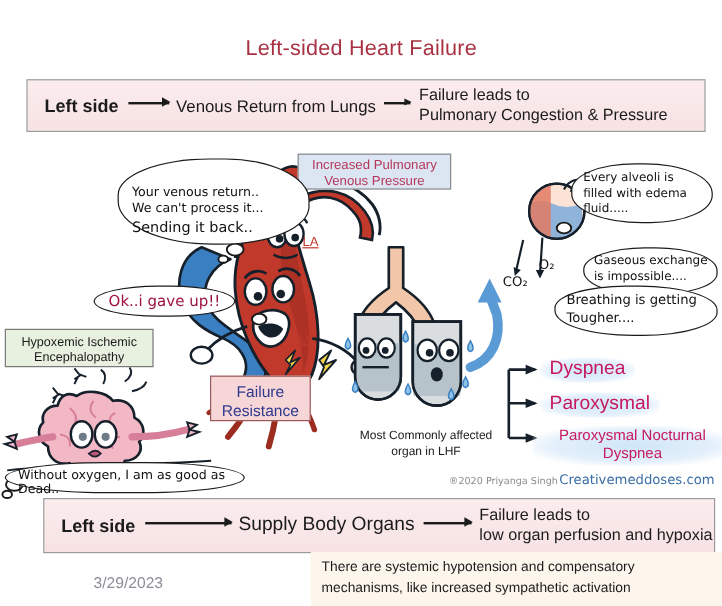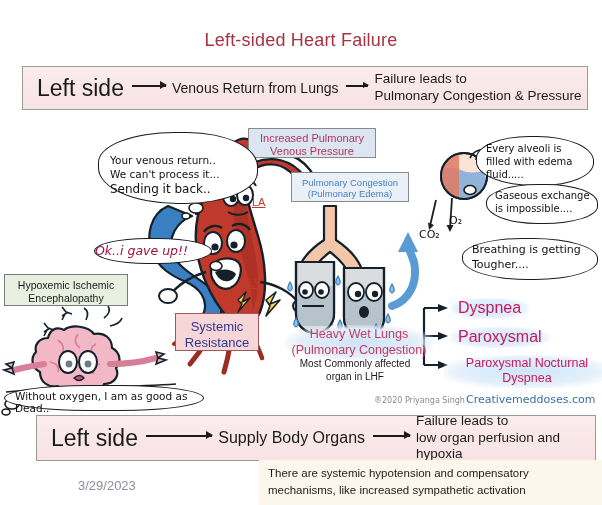--- a/index.html
+++ b/index.html
@@ -26,21 +26,21 @@
     background:linear-gradient(to bottom,#fbeced 0%,#f9e7e8 55%,#f7e2e4 100%);
     border:1px solid #9a9a9a;
     box-sizing:border-box;
   }
   #banner-top{left:22px;top:66px;width:566px;height:44px;}
   #banner-bottom{left:36px;top:415px;width:560px;height:46px;}
   .banner-row{
     display:flex;align-items:center;height:100%;
     padding-left:14px;box-sizing:border-box;
   }
-  .b-left{font-size:23px;color:#1b1b1b;white-space:nowrap;}
+  .b-left{font-size:15px;color:#1b1b1b;white-space:nowrap;font-weight:bold;}
   .b-mid{font-size:14px;color:#1b1b1b;white-space:nowrap;}
   .b-right{font-size:13.5px;color:#1b1b1b;line-height:1.25;}
   .arrow-long{
     display:inline-block;position:relative;height:2px;background:#1b1b1b;
     margin:0 6px 5px 8px;
   }
   .arrow-long::after{
     content:"";position:absolute;right:-1px;top:-3.5px;
     border-left:7px solid #1b1b1b;
     border-top:4px solid transparent;border-bottom:4px solid transparent;
@@ -108,31 +108,31 @@
     box-sizing:border-box;color:#111;
     font-family:"DejaVu Sans",sans-serif;
   }
   #bub-dude{
     left:98px;top:132px;width:160px;height:72px;
     border-radius:48% 44% 46% 50%/42% 48% 44% 50%;
     font-size:10.5px;line-height:1.32;padding:7px 9px 0 11px;
   }
   #bub-dude .big{font-size:12px;}
   #bub-ok{
-    left:94px;top:238px;width:118px;height:26px;
+    left:78px;top:238px;width:118px;height:26px;
     border-radius:50%/55%;
-    color:#9e1040;font-size:12.5px;padding-top:4px;font-style:italic;
+    color:#9e1040;font-size:12.5px;text-align:center;padding-top:4px;
   }
   #bub-alv{
     left:476px;top:136px;width:118px;height:50px;
     border-radius:45% 48% 44% 50%/44% 50% 46% 48%;
     font-size:10px;line-height:1.32;padding:5px 6px 0 9px;
   }
   #bub-gas{
-    left:486px;top:184px;width:112px;height:40px;
+    left:486px;top:206px;width:112px;height:40px;
     border-radius:46% 46% 48% 46%/46% 48% 44% 50%;
     font-size:10px;line-height:1.32;padding:4px 6px 0 8px;
   }
   #bub-breath{
     left:462px;top:238px;width:136px;height:42px;
     border-radius:44% 48% 46% 48%/44% 48% 46% 50%;
     font-size:11px;line-height:1.32;padding:4px 6px 0 9px;
   }
   #bub-dead{
     left:4px;top:385px;width:200px;height:26px;
@@ -382,39 +382,31 @@
         <span>low organ perfusion and hypoxia</span>
       </span>
     </div>
   </div>
 
   <div id="box-ipvp" class="abs labelbox">
     <span>Increased Pulmonary</span><br>
     <span>Venous Pressure</span>
   </div>
 
-  <div id="box-pulm-cong" class="abs labelbox">
-    <span>Pulmonary Congestion</span><br>
-    <span>(Pulmonary Edema)</span>
-  </div>
 
   <div id="box-hie" class="abs labelbox">
     <span>Hypoxemic Ischemic</span><br>
     <span>Encephalopathy</span>
   </div>
 
   <div id="box-sysres" class="abs labelbox">
-    <span>Systemic</span><br>
+    <span>Failure</span><br>
     <span>Resistance</span>
   </div>
 
-  <div id="lbl-hwl" class="abs glow">
-    <span>Heavy Wet Lungs</span><br>
-    <span>(Pulmonary Congestion)</span>
-  </div>
 
   <div id="lbl-mca" class="abs">
     <span>Most Commonly affected</span><br>
     <span>organ in LHF</span>
   </div>
 
   <div id="sym-1" class="abs symptom">Dyspnea</div>
   <div id="sym-2" class="abs symptom">Paroxysmal</div>
   <div id="sym-3" class="abs symptom">Paroxysmal Nocturnal Dyspnea</div>
 

